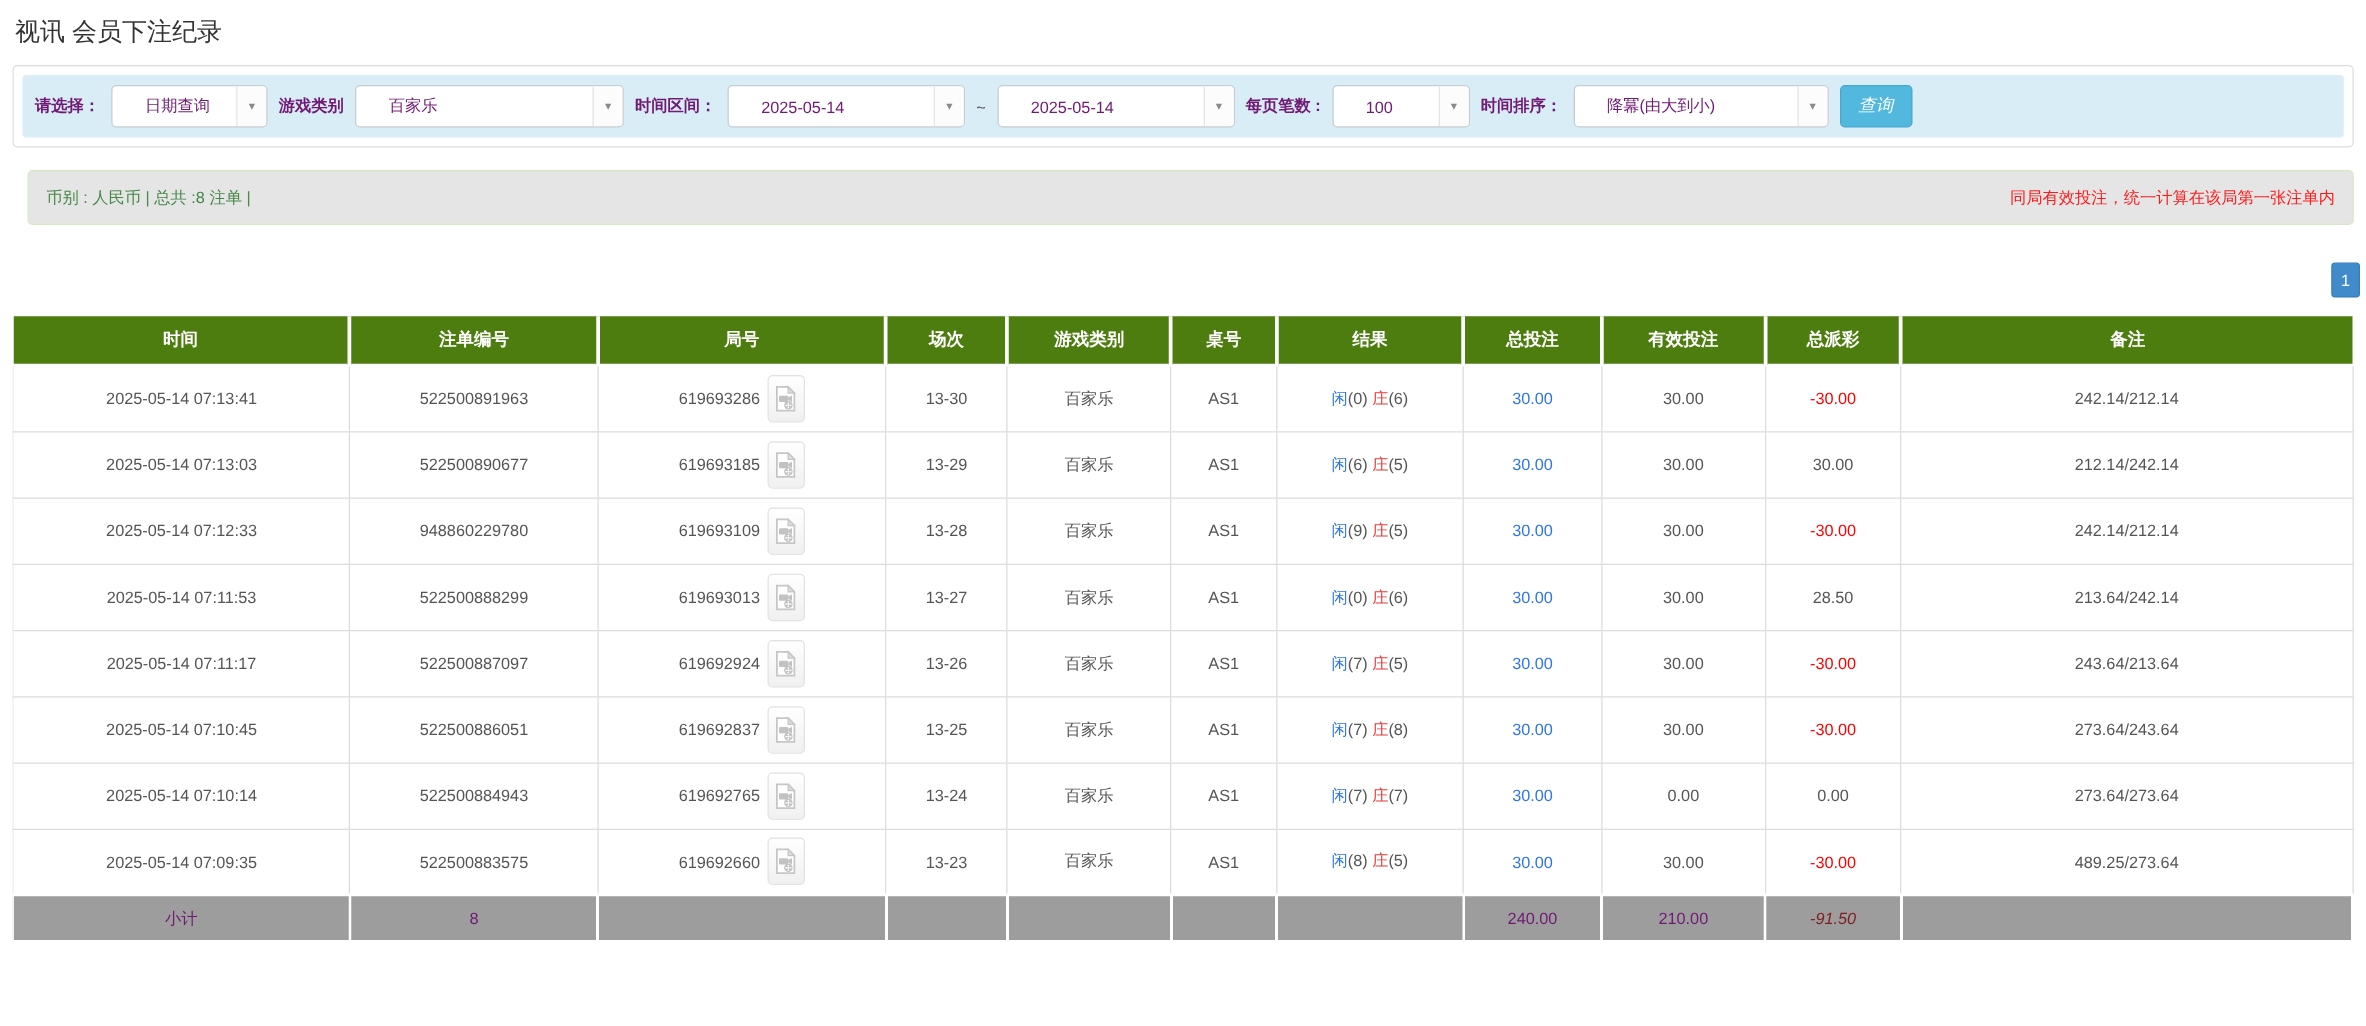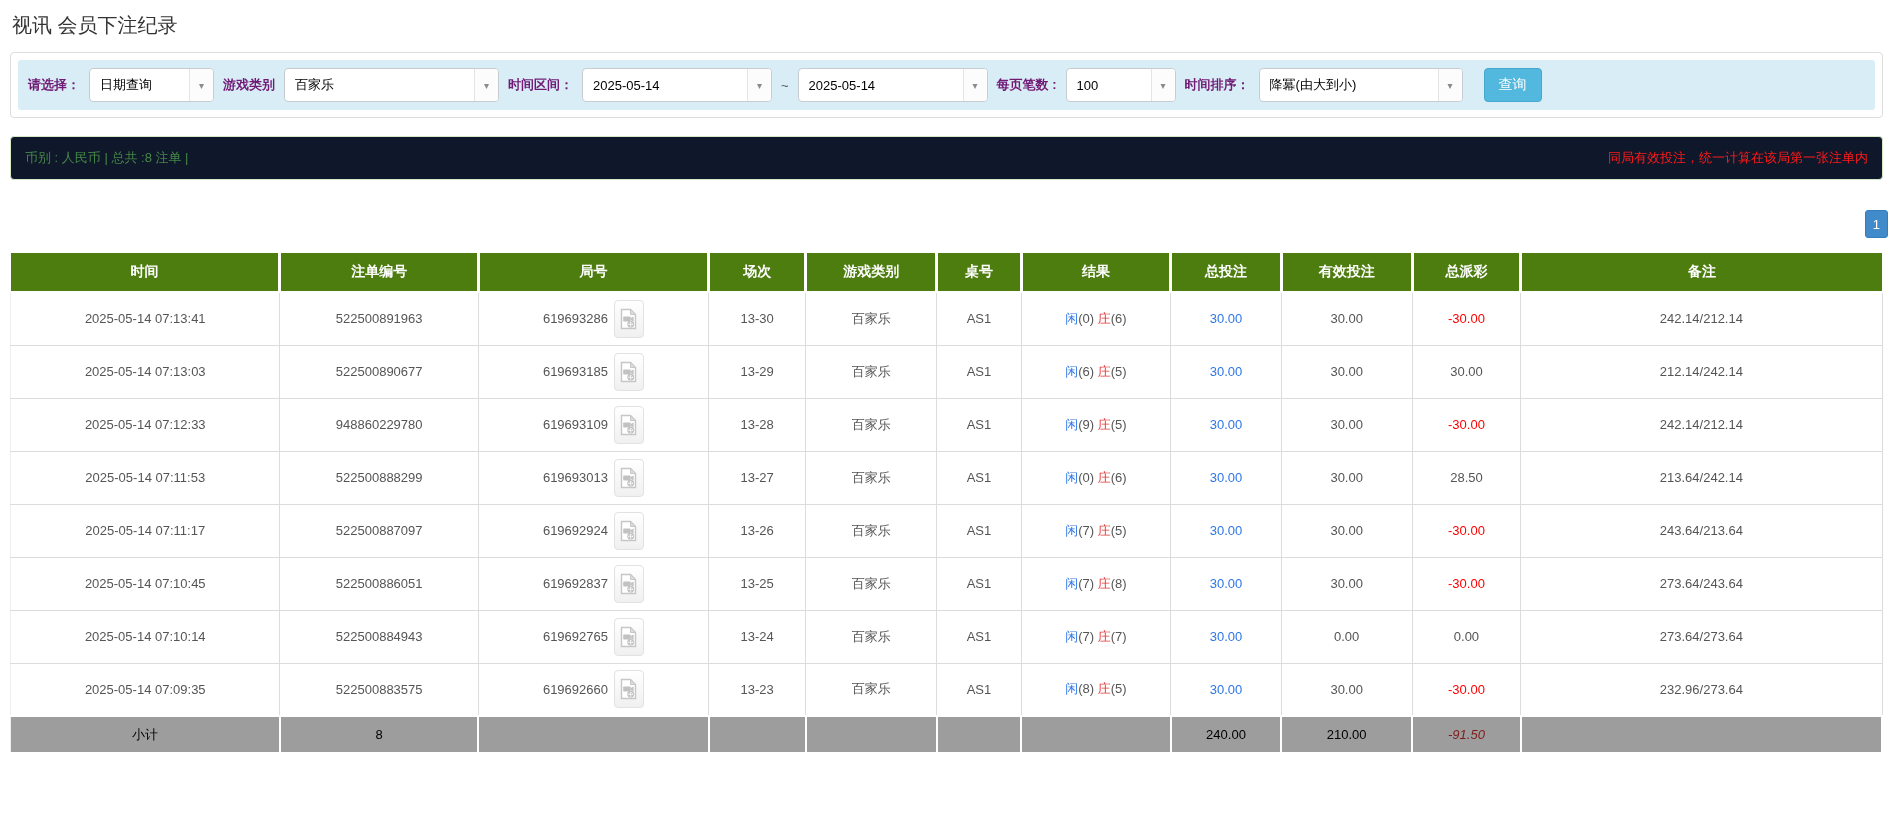--- a/index.html
+++ b/index.html
@@ -28,44 +28,44 @@
   .filter-bar label {
     font-size: 13px; font-weight: bold; color: #701a75;
     white-space: nowrap;
   }
   .combo {
     display: inline-flex; align-items: stretch;
     background: #fff; border: 1px solid #c7ccd1; border-radius: 4px;
     height: 34px; overflow: hidden; cursor: pointer;
   }
   .combo-text {
-    font-size: 13px; color: #000000; padding: 0 10px;
+    font-size: 13px; color: #701a75; padding: 0 26px;
     display: flex; align-items: center; flex: 1 1 auto;
     white-space: nowrap; overflow: hidden;
   }
   .combo-arrow {
     width: 24px; display: flex; align-items: center; justify-content: center;
     color: #8a8a8a; font-size: 10px; border-left: 1px solid #e4e4e4;
     background: #fcfcfc; flex: 0 0 auto;
   }
   .w-qtype { width: 125px; }
   .w-game  { width: 215px; }
   .w-date  { width: 190px; }
   .w-size  { width: 110px; }
   .w-sort  { width: 204px; }
   .range-sep { font-size: 13px; color: #555; }
   .search-btn {
     height: 34px; min-width: 58px; padding: 0 14px;
     background: #53b8de; color: #fff; border: 1px solid #46a8cf;
-    border-radius: 4px; font-size: 14px; cursor: pointer; margin-left: 12px;
+    border-radius: 4px; font-size: 14px; cursor: pointer; margin-left: 0; font-style: italic;
   }
   
   .summary-bar {
-    margin: 18px 10px 0 10px; height: 44px;
-    background: #0f172a; border: 1px solid #d6e9c6; border-radius: 4px;
+    margin: 18px 10px 0 22px; height: 44px;
+    background: #e5e5e5; border: 1px solid #d6e9c6; border-radius: 4px;
     display: flex; align-items: center; justify-content: space-between;
     padding: 0 14px;
   }
   .summary-left { font-size: 13px; color: #468847; }
   .summary-right { font-size: 13px; color: #ff1a1a; }
   
   .pagination-row {
     display: flex; justify-content: flex-end;
     margin: 30px 5px 0 0; height: 28px;
   }
@@ -101,21 +101,21 @@
     background: linear-gradient(#ffffff, #f0f0f0);
     cursor: pointer;
   }
   .res-player { color: #2e76e8; }
   .res-banker { color: #e43b3b; }
   .res-num { color: #555; }
   .bet-link { color: #2e76e8; cursor: pointer; }
   td .neg { color: #ff0000; }
   
   table.records tr.total-row td {
-    background: #9d9d9d; color: #000000; height: 37px;
+    background: #9d9d9d; color: #701a75; height: 37px;
     border: 2px solid #fff; font-size: 13px;
   }
   table.records tr.total-row td.neg-total { color: #7f1d1d; font-style: italic; }
 </style>
 </head>
 <body>
 
 <h1 class="page-title">视讯 会员下注纪录</h1>
 
 <div class="filter-panel">
@@ -470,21 +470,21 @@
     <td>13-23</td>
     <td>百家乐</td>
     <td>AS1</td>
     <td>
       <span class="res-player">闲</span><span class="res-num">(8)</span>
       <span class="res-banker">庄</span><span class="res-num">(5)</span>
     </td>
     <td><span class="bet-link">30.00</span></td>
     <td>30.00</td>
     <td><span class="neg">-30.00</span></td>
-    <td>232.96/273.64</td>
+    <td>489.25/273.64</td>
   </tr>
 
   <tr class="total-row">
     <td>小计</td>
     <td>8</td>
     <td></td>
     <td></td>
     <td></td>
     <td></td>
     <td></td>

